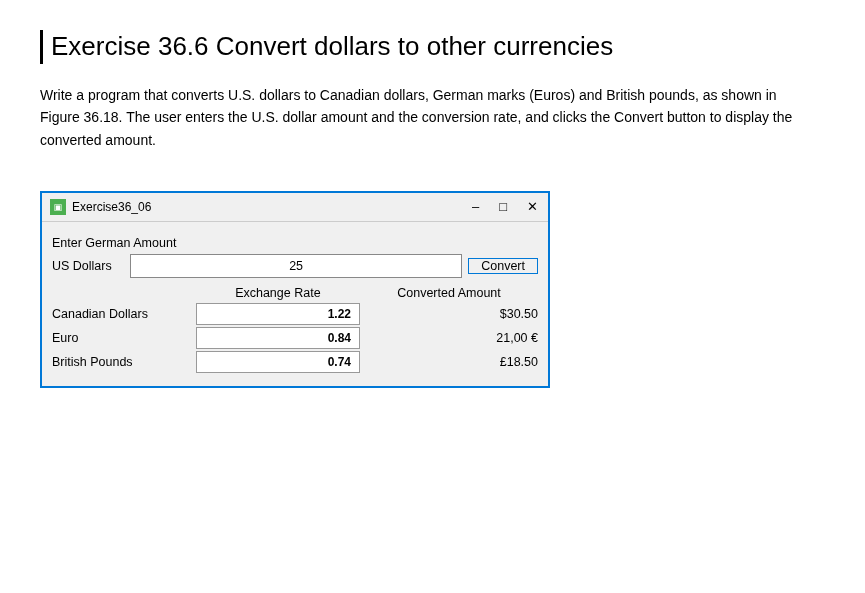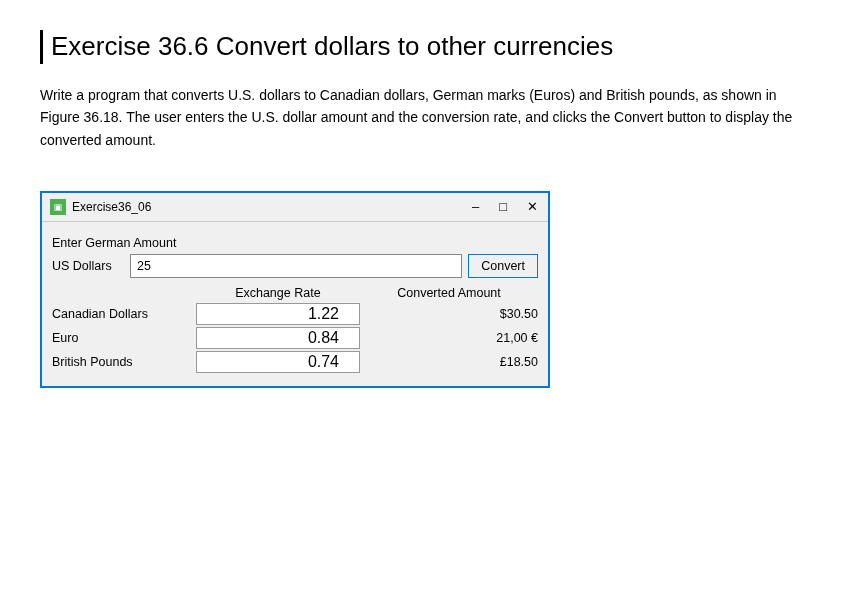--- a/index.html
+++ b/index.html
@@ -128,23 +128,24 @@
 
     .rate-input-cell {
       width: 120px;
     }
 
     .rate-input {
       width: 100%;
       border: 1px solid #999;
       background: #fff;
       height: 22px;
-      font-size: 16px;
-      padding: 0 20px;
+      font-size: 12px;
+      padding: 0 8px;
       text-align: right;
+      font-weight: bold;
     }
 
     .converted-cell {
       text-align: right;
       padding-right: 4px;
       width: 130px;
     }
 
     .th-exchange-rate {
       text-align: center;
@@ -168,25 +169,25 @@
     }
 
     .amount-field {
       flex: 1;
       border: 1px solid #888;
       background: #fff;
       height: 24px;
       font-size: 12.5px;
       padding: 0 6px;
       outline: none;
-      text-align: left;
+      text-align: center;
     }
 
     .btn-convert {
-      height: 24px;
+      height: 16px;
       background: #f0f0f0;
       border: 1px solid #0078d7;
       font-size: 12.5px;
       cursor: pointer;
       padding: 0 12px;
       margin-left: 6px;
     }
   </style>
 </head>
 <body>

